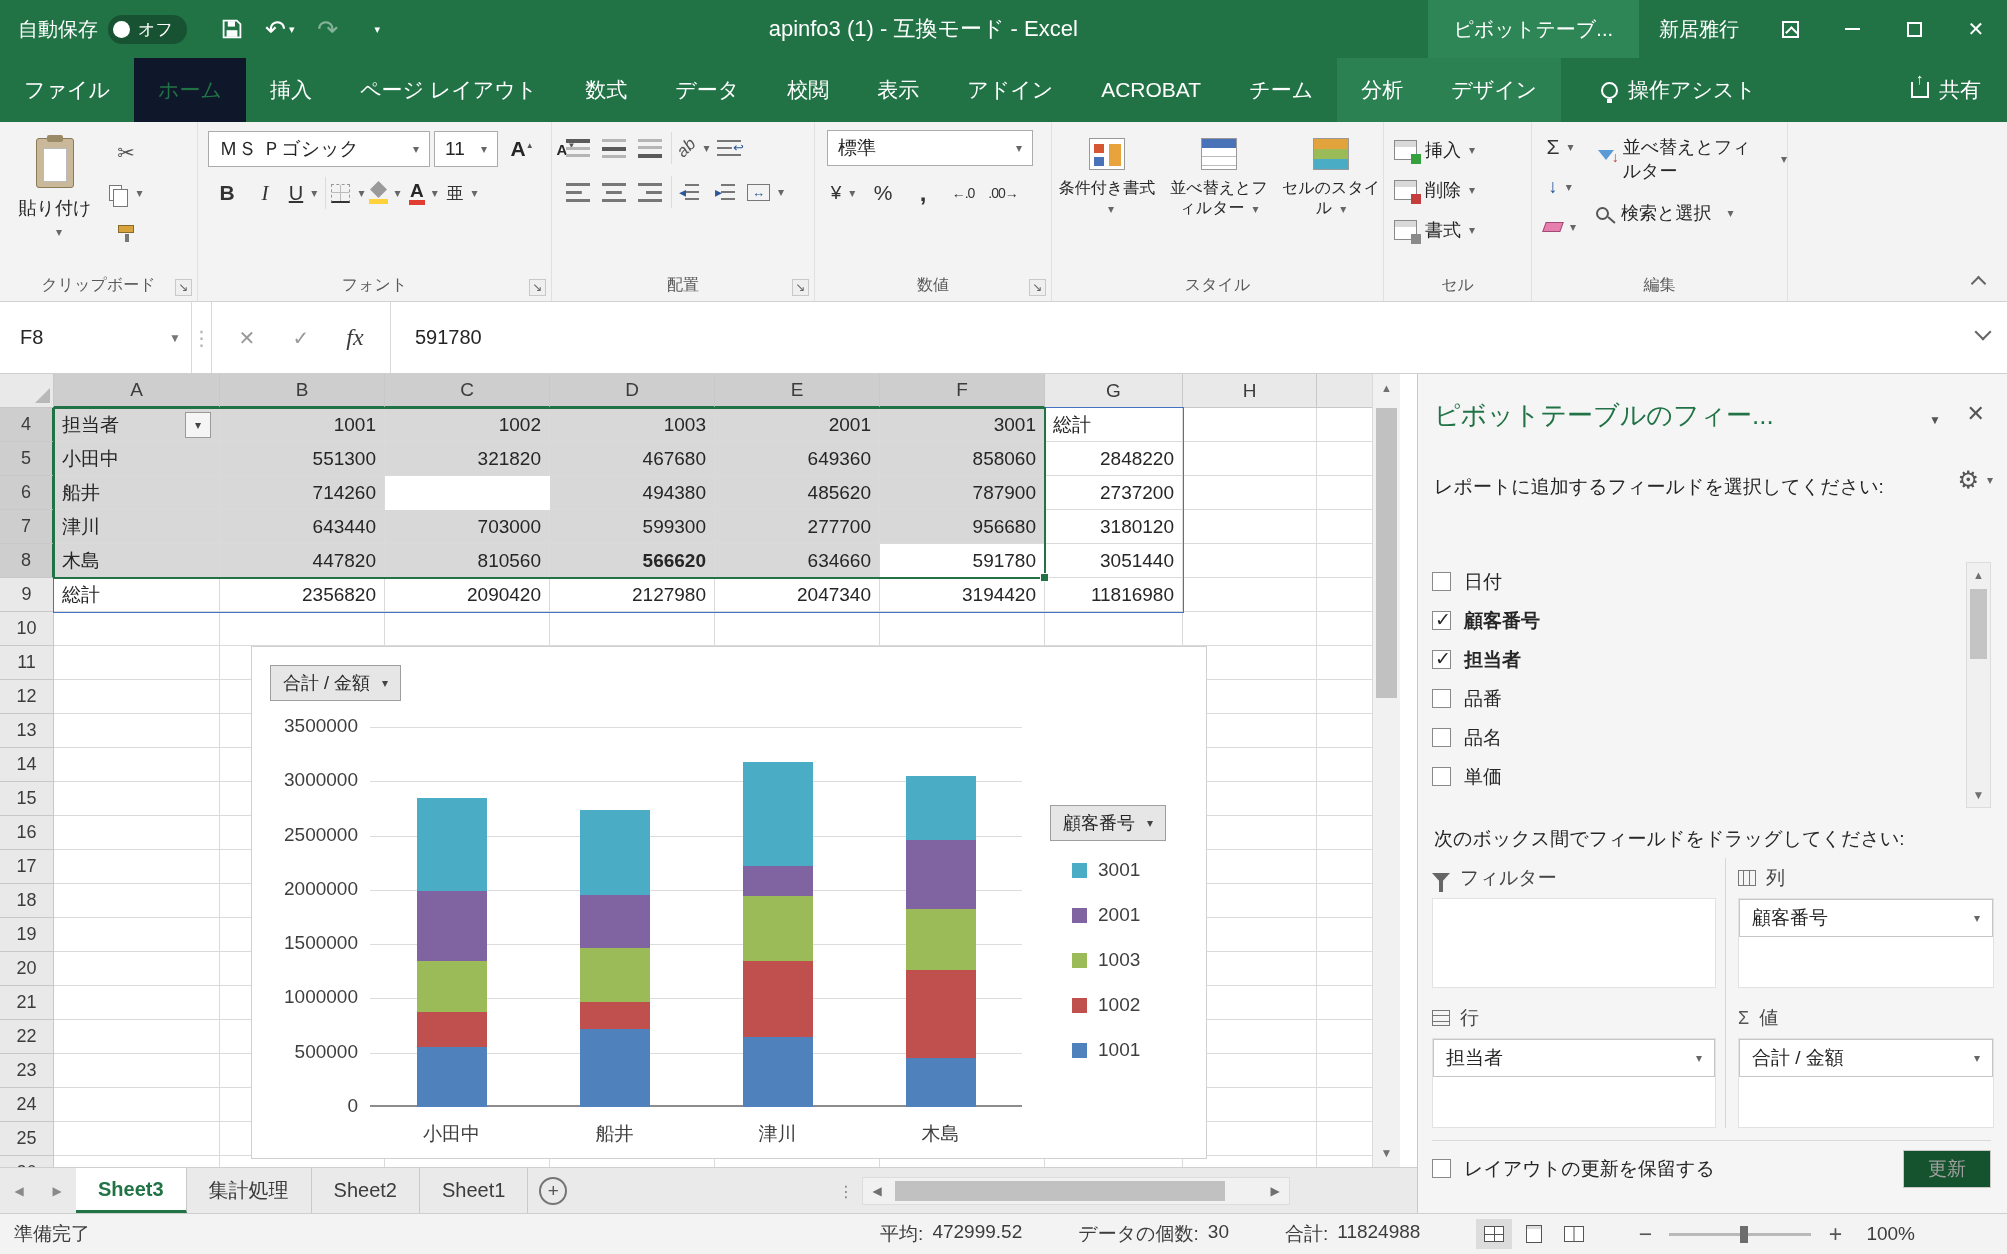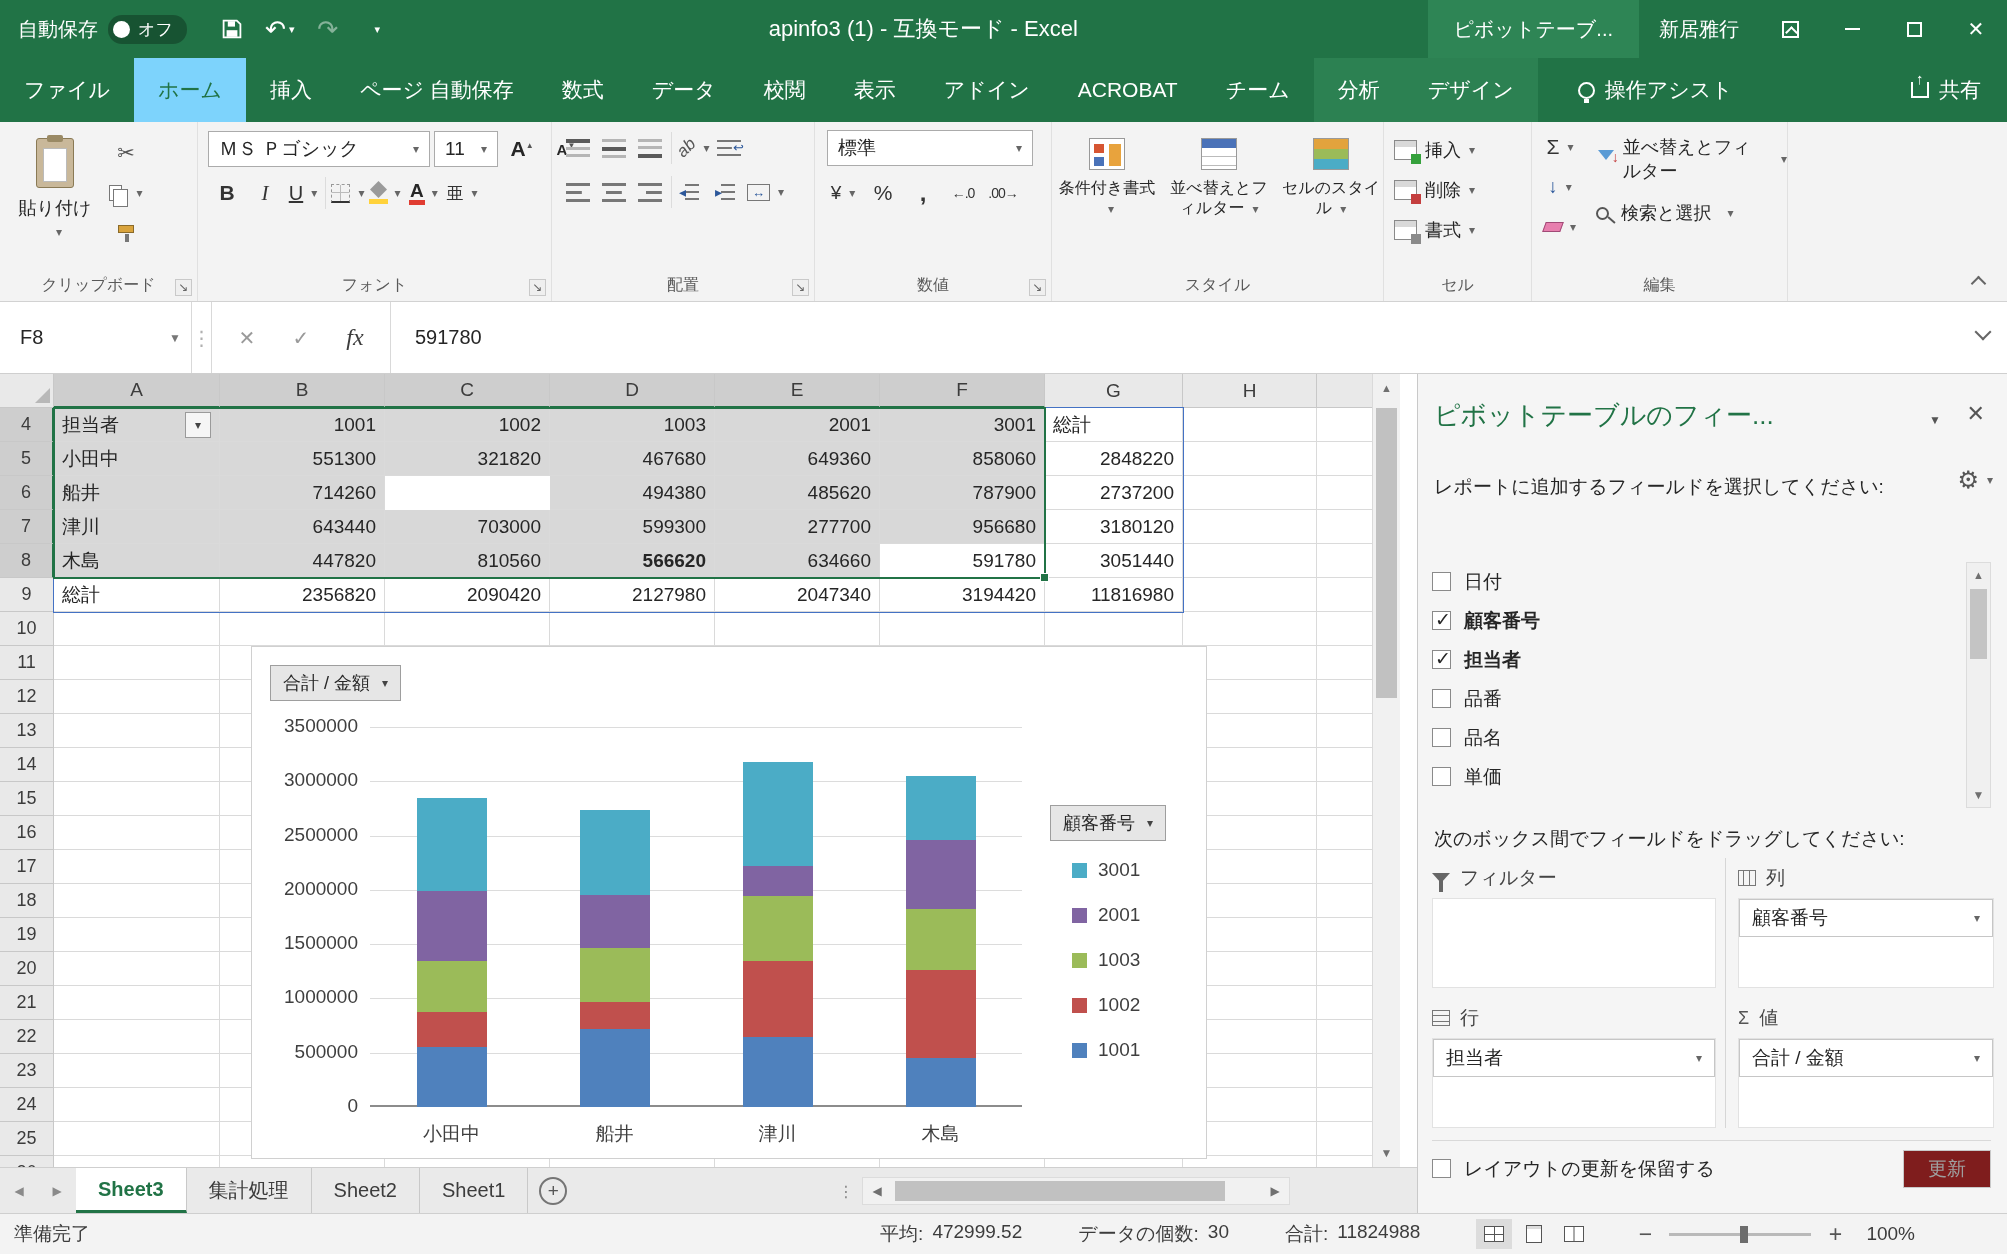--- a/index.html
+++ b/index.html
@@ -37,21 +37,21 @@
 .i-min{width:15px;height:2px;background:#fff;display:block}
 .i-max{width:15px;height:15px;border:2px solid #fff;display:block}
 .i-ropts{width:17px;height:17px;border:2px solid #fff;display:block;position:relative}
 .i-ropts::after{content:"";position:absolute;left:3px;top:5px;width:7px;height:7px;border-top:2px solid #fff;border-right:2px solid #fff;transform:rotate(-45deg)}
 
 
 .tabrow{position:absolute;top:58px;left:0;width:2007px;height:64px;background:#217346;display:flex;align-items:stretch;color:#fff;z-index:29}
 #rtabs{display:flex}
 .rtab{display:flex;align-items:center;padding:0 24px;font-size:21px;white-space:nowrap}
 .rtab.file{padding:0 24px}
-.rtab.active{background:#7dd3fc;color:#217346}
+.rtab.active{background:#0f172a;color:#217346}
 .rtab.ctx{background:#2c8152}
 .tellme{display:flex;align-items:center;gap:10px;padding:0 24px;font-size:21px;margin-left:16px}
 .bulb{width:17px;height:17px;border:2px solid #fff;border-radius:50%;position:relative;display:inline-block}
 .bulb::after{content:"";position:absolute;left:4px;top:15px;width:5px;height:4px;background:#fff}
 .share{margin-left:auto;display:flex;align-items:center;gap:10px;padding:0 26px;font-size:21px}
 .i-share{width:18px;height:16px;border:2px solid #fff;border-top:none;position:relative;display:inline-block}
 .i-share::after{content:"↑";position:absolute;left:3px;top:-12px;font-size:15px;color:#fff;font-weight:bold}
 
 
 .ribbon{position:absolute;top:122px;left:0;width:2007px;height:180px;background:#f3f3f3;border-bottom:1px solid #d2d2d2;z-index:28;font-size:18px}
@@ -249,21 +249,21 @@
 .areahead{position:absolute;height:40px;display:flex;align-items:center;gap:10px;color:#444;font-size:19px}
 .i-funnel{width:0;height:0;border-left:9px solid transparent;border-right:9px solid transparent;border-top:10px solid #666;position:relative;display:block}
 .i-funnel::after{content:"";position:absolute;left:-2px;top:-3px;width:4px;height:12px;background:#666}
 .i-cols{width:18px;height:16px;border:1px solid #777;background:linear-gradient(90deg,#0000 0 4px,#777 4px 5px,#0000 5px 10px,#777 10px 11px,#0000 11px);display:block}
 .i-rows{width:18px;height:16px;border:1px solid #777;background:linear-gradient(#0000 0 4px,#777 4px 5px,#0000 5px 10px,#777 10px 11px,#0000 11px);display:block}
 .i-sigma2::before{content:"Σ";font-size:18px;color:#555}
 .zone{position:absolute;height:90px;background:#fff;border:1px solid #e2e2e2}
 .areabtn{display:flex;align-items:center;justify-content:space-between;height:38px;background:#fff;border:1px solid #c6c6c6;padding:0 12px;font-size:19px;color:#262626;white-space:nowrap}
 .vdivider{position:absolute;width:1px;background:#d6d6d6}
 .deferrow{position:absolute;left:14px;right:16px;top:766px;height:56px;border-top:1px solid #d9d9d9;display:flex;align-items:center;gap:13px;color:#262626}
-.updatebtn{margin-left:auto;width:88px;height:38px;background:#7f1d1d;border:1px solid #c9c9c9;color:#9e9e9e;font-size:19px;font-family:Liberation Sans, sans-serif}
+.updatebtn{margin-left:auto;width:88px;height:38px;background:#14532d;border:1px solid #c9c9c9;color:#9e9e9e;font-size:19px;font-family:Liberation Sans, sans-serif}
 </style>
 </head>
 <body>
 
 <div id="app">
 
   <div class="titlebar">
     <div class="autosave">
       <span>自動保存</span>
       <span class="pill">
@@ -304,21 +304,21 @@
           <span class="x-icon"></span>
         </span>
     </div>
   </div>
 
   <div class="tabrow">
     <div id="rtabs">
         <div class="rtab file">ファイル</div>
         <div class="rtab active">ホーム</div>
         <div class="rtab">挿入</div>
-        <div class="rtab">ページ 自動保存</div>
+        <div class="rtab">ページ レイアウト</div>
         <div class="rtab">数式</div>
         <div class="rtab">データ</div>
         <div class="rtab">校閲</div>
         <div class="rtab">表示</div>
         <div class="rtab">アドイン</div>
         <div class="rtab">ACROBAT</div>
         <div class="rtab">チーム</div>
         <div class="rtab ctx">分析</div>
         <div class="rtab ctx">デザイン</div>
       </div>

